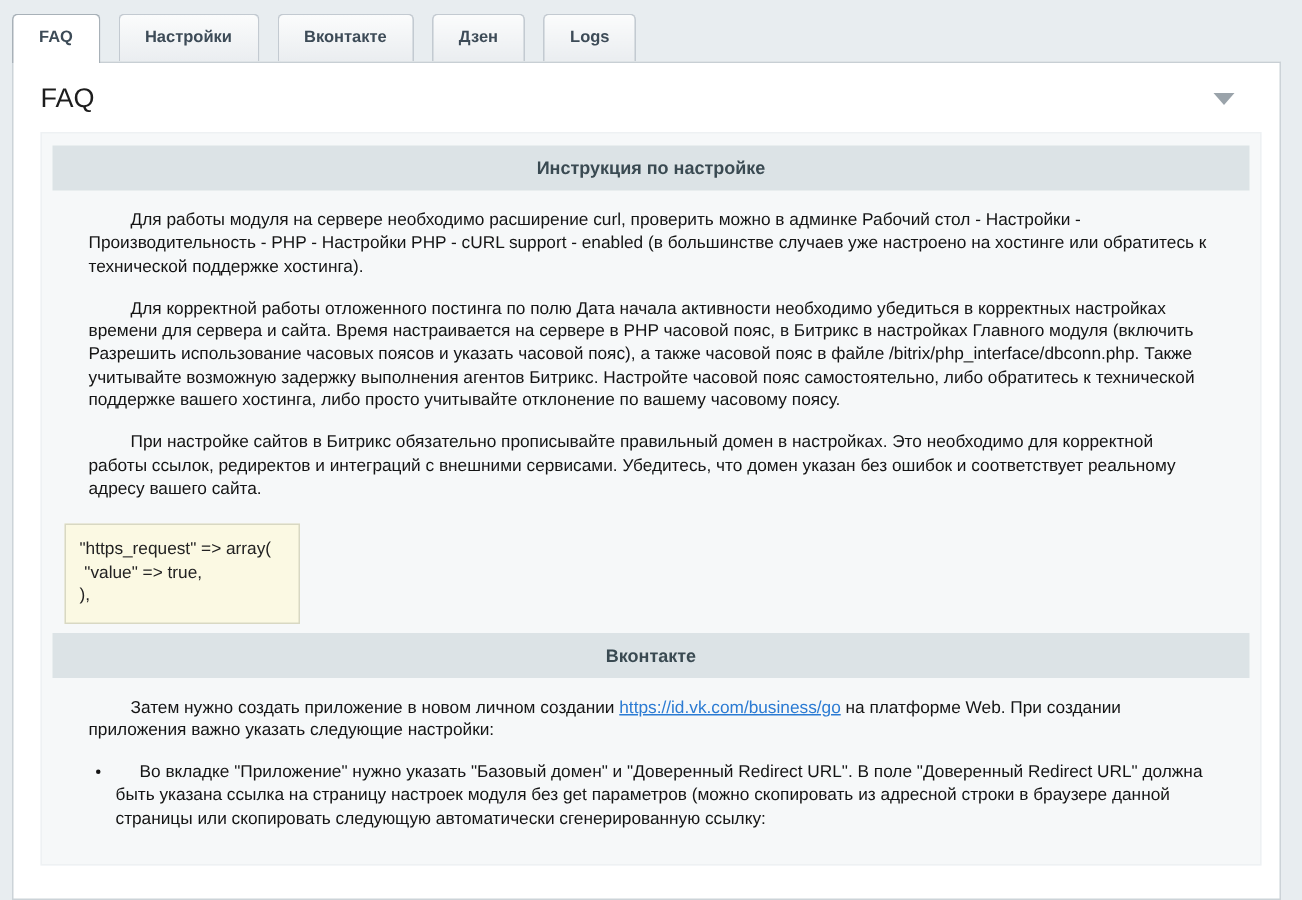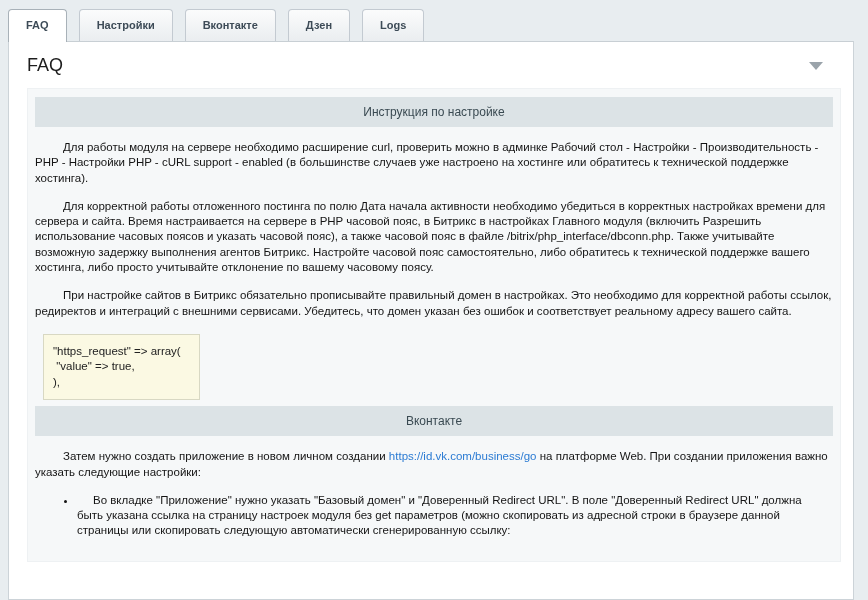--- a/index.html
+++ b/index.html
@@ -71,30 +71,30 @@
   .faq-box {
     margin: 4px 12px 10px 18px;
     background: #f6f8f9;
     border: 1px solid #eef1f3;
     padding: 8px 7px 10px 7px;
   }
   .section-bar {
     background: #dce3e6;
     text-align: center;
     font-size: 12px;
-    font-weight: normal;
+    font-weight: bold;
     color: #3a4a52;
     padding: 8px 0;
   }
   .faq-box p {
     font-size: 11.5px;
     line-height: 1.33;
     color: #141414;
     text-indent: 28px;
-    margin: 13px 0;
+    margin: 13px 24px;
   }
   .code-block {
     display: inline-block;
     margin: 2px 0 6px 8px;
     background: #fbf9e3;
     border: 1px solid #d8d8c3;
     padding: 9px 18px 9px 9px;
     font-size: 11.5px;
     line-height: 1.35;
     color: #222;
@@ -106,20 +106,21 @@
   }
   .faq-box li {
     font-size: 11.5px;
     line-height: 1.33;
     color: #141414;
     margin-bottom: 10px;
     text-indent: 16px;
   }
   a.link {
     color: #2b7bd3;
+    text-decoration: underline;
     cursor: pointer;
   }
 </style>
 </head>
 <body>
 
 <div class="tabbar">
   <div class="tab active">FAQ</div>
   <div class="tab">Настройки</div>
   <div class="tab">Вконтакте</div>

